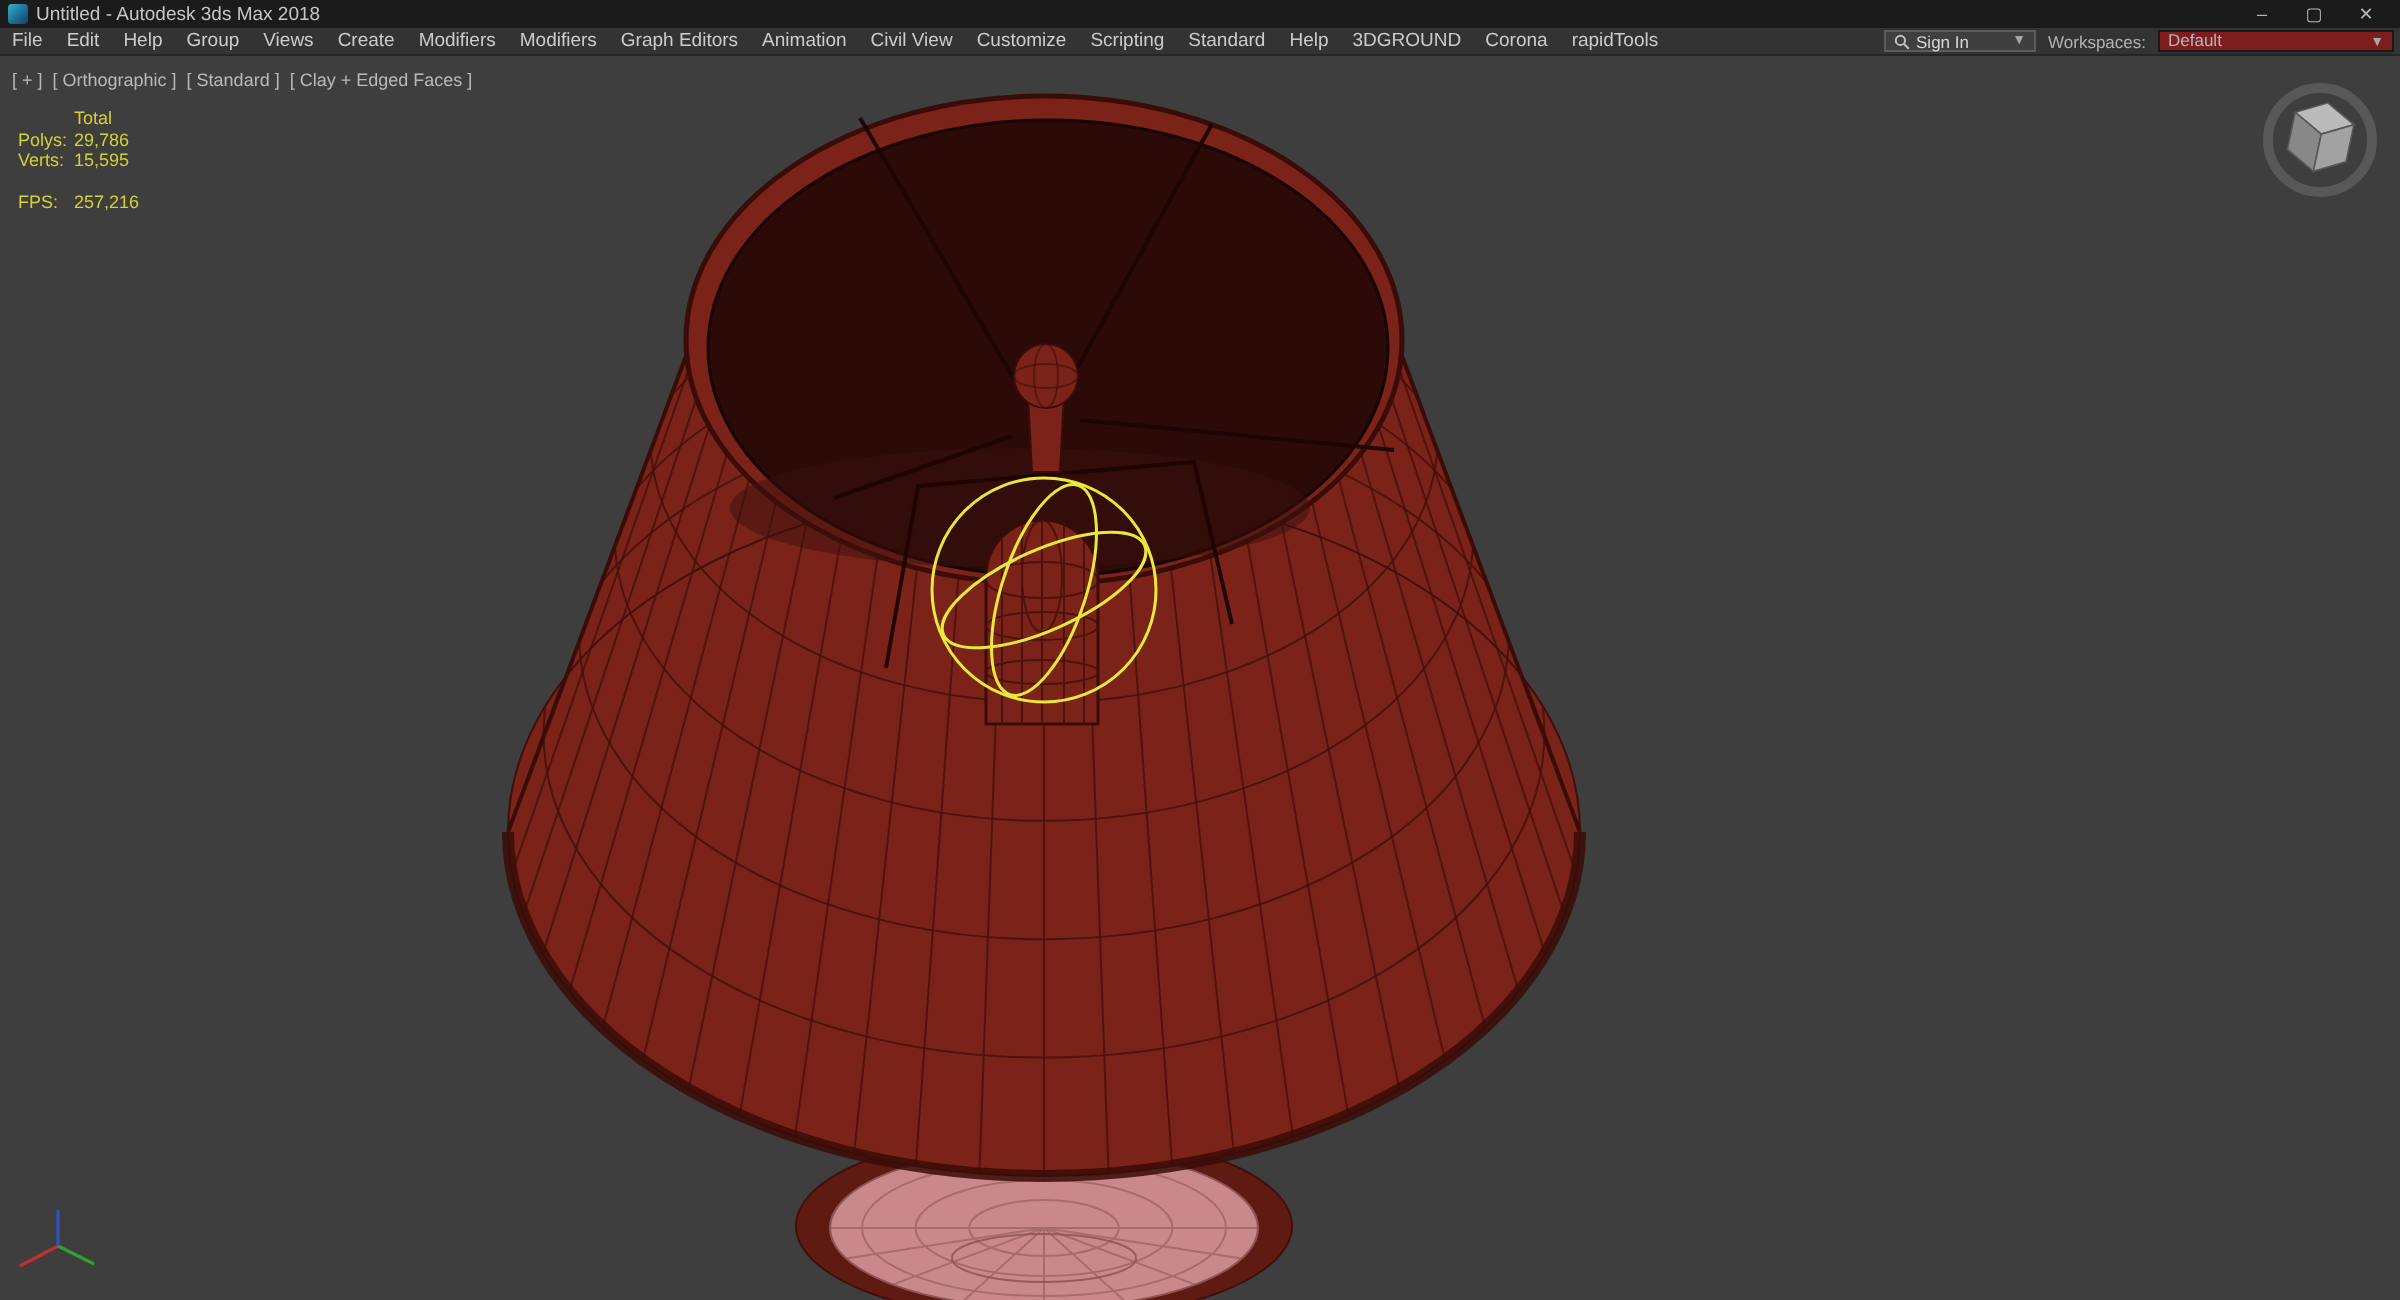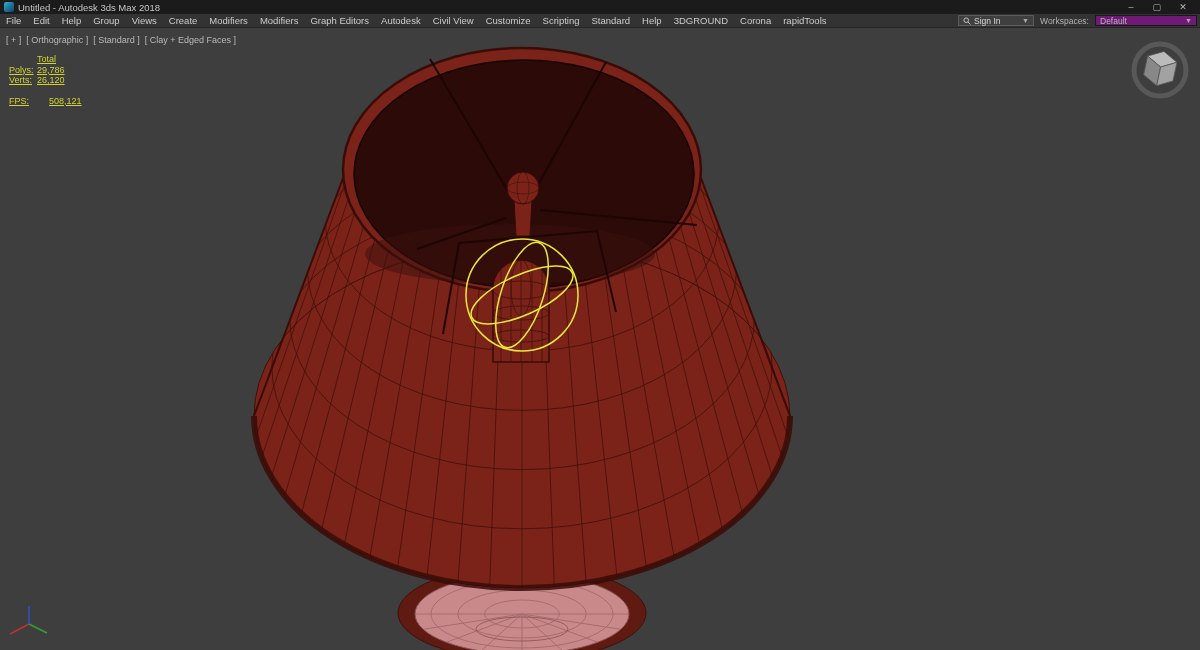--- a/index.html
+++ b/index.html
@@ -18,33 +18,33 @@
   
   .menubar{height:14px;background:var(--menubar-bg);display:flex;align-items:center;
     font-size:9.5px;color:var(--menu-text);border-bottom:1px solid #252525;position:relative;}
   .menu-item{padding:0 6px;cursor:pointer;white-space:nowrap;line-height:13px;}
   .menubar-right{margin-left:auto;display:flex;align-items:center;gap:6px;padding-right:3px;}
   .signin{display:flex;align-items:center;gap:3px;background:#3f3f3f;border:1px solid #5c5c5c;
     padding:0 4px;height:11px;font-size:8.5px;color:#d8d8d8;cursor:pointer;min-width:76px;}
   .signin .mag{display:flex;align-items:center;}
   .caret{font-size:7px;color:#a8a8a8;margin-left:auto;}
   .ws-label{color:#b3b3b3;font-size:8.5px;}
-  .ws-select{display:flex;align-items:center;width:102px;background:#701a75;border:1px solid #191919;
+  .ws-select{display:flex;align-items:flex-end;width:118px;background:#7f1d1d;border:1px solid #191919;
     height:11px;font-size:8.5px;color:#aeb6bd;padding:0 4px;cursor:pointer;}
 
   
   .viewport{position:absolute;top:28px;left:0;width:1200px;height:622px;
     background:var(--viewport-bg);overflow:hidden;}
   #scene{position:absolute;left:0;top:0;width:1200px;height:622px;}
   .vp-label{position:absolute;top:7px;left:6px;font-size:9px;color:#b9b9b9;display:flex;gap:5px;}
   .vp-label span{cursor:pointer;white-space:nowrap;}
-  .stats{position:absolute;top:26px;left:9px;font-size:9px;color:var(--stats-yellow);line-height:10.5px;text-decoration:underline;}
+  .stats{position:absolute;top:26px;left:9px;font-size:9px;color:var(--stats-yellow);line-height:10.5px;}
   .srow{display:flex;}
   .slabel{width:28px;}
-  .fps{margin-top:10px;gap:12px;}
+  .fps{margin-top:10px;}
   .viewcube{position:absolute;top:10px;right:8px;width:64px;height:64px;cursor:pointer;opacity:.92;}
   .axis{position:absolute;left:5px;bottom:2px;}
 
   
   .f-lamp{fill:var(--lamp-red);}
   .s-line{stroke:var(--lamp-line);stroke-width:1;}
   .s-dark{stroke:var(--lamp-red-dark);}
   .f-opening{fill:var(--opening-dark);}
   .f-openhl{fill:#3a100b;}
   .s-wire{stroke:var(--interior-wire);}
@@ -69,21 +69,21 @@
 <div class="menubar">
   <span class="menu-item">File</span>
   <span class="menu-item">Edit</span>
   <span class="menu-item">Help</span>
   <span class="menu-item">Group</span>
   <span class="menu-item">Views</span>
   <span class="menu-item">Create</span>
   <span class="menu-item">Modifiers</span>
   <span class="menu-item">Modifiers</span>
   <span class="menu-item">Graph Editors</span>
-  <span class="menu-item">Autodesk</span>
+  <span class="menu-item">Animation</span>
   <span class="menu-item">Civil View</span>
   <span class="menu-item">Customize</span>
   <span class="menu-item">Scripting</span>
   <span class="menu-item">Standard</span>
   <span class="menu-item">Help</span>
   <span class="menu-item">3DGROUND</span>
   <span class="menu-item">Corona</span>
   <span class="menu-item">rapidTools</span>
 
   <div class="menubar-right">
@@ -230,25 +230,25 @@
     <div class="srow">
       <span class="slabel"></span>
       <span>Total</span>
     </div>
     <div class="srow">
       <span class="slabel">Polys:</span>
       <span>29,786</span>
     </div>
     <div class="srow">
       <span class="slabel">Verts:</span>
-      <span>26,120</span>
+      <span>15,595</span>
     </div>
     <div class="srow fps">
       <span class="slabel">FPS:</span>
-      <span>508,121</span>
+      <span>257,216</span>
     </div>
   </div>
 
   <div class="viewcube">
     <svg width="64" height="64" viewBox="0 0 64 64">
       <circle cx="32" cy="32" r="26" fill="none" stroke="#8e8e8e" stroke-width="5" opacity="0.35"></circle>
       <g transform="rotate(12 32 32)" stroke="#5a5a5a" stroke-width="0.8">
         <polygon points="32,13 47,21 32,29 17,21" fill="#c6c6c6"></polygon>
         <polygon points="17,21 32,29 32,48 17,40" fill="#8f8f8f"></polygon>
         <polygon points="32,29 47,21 47,40 32,48" fill="#ababab"></polygon>

